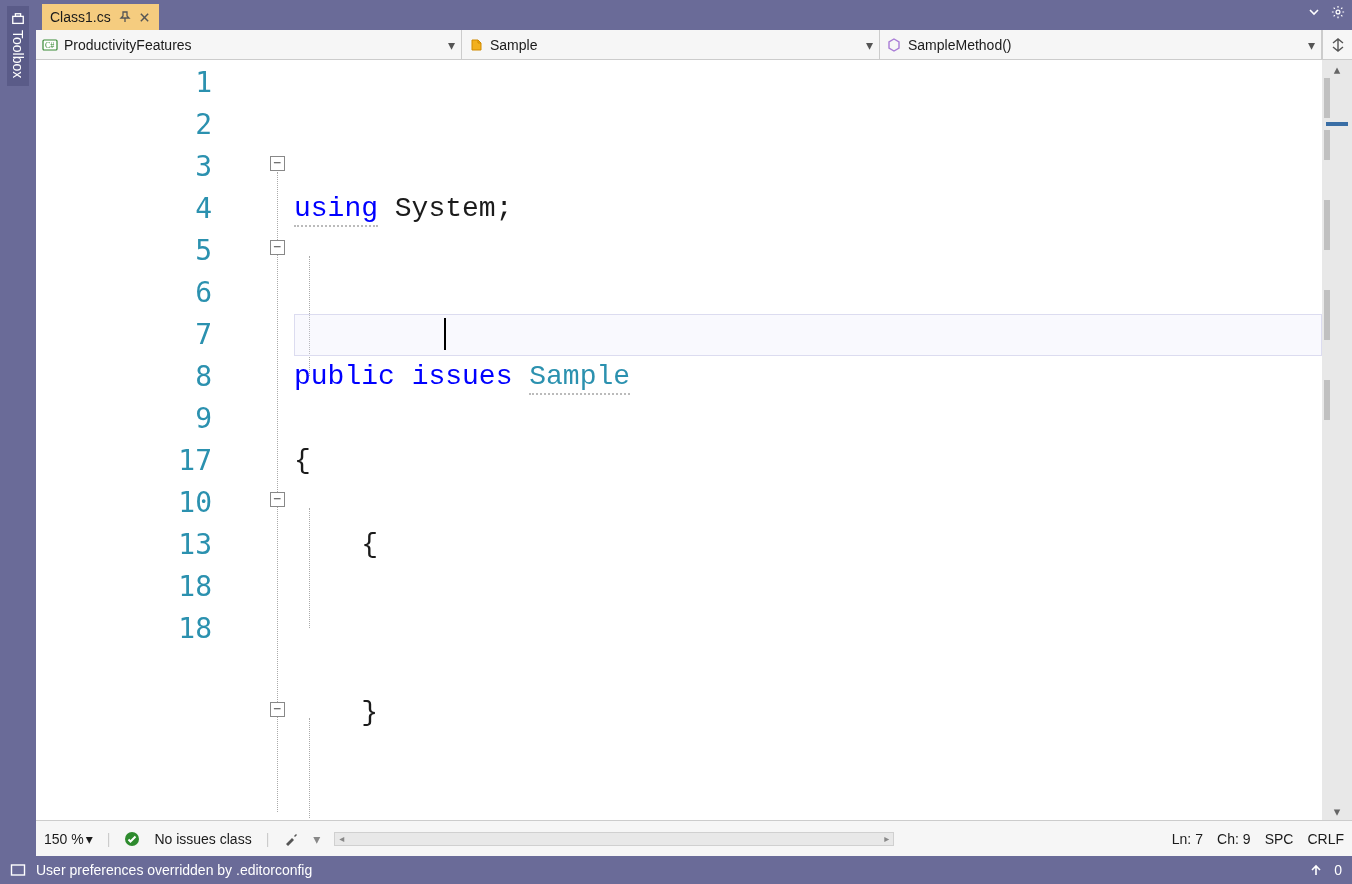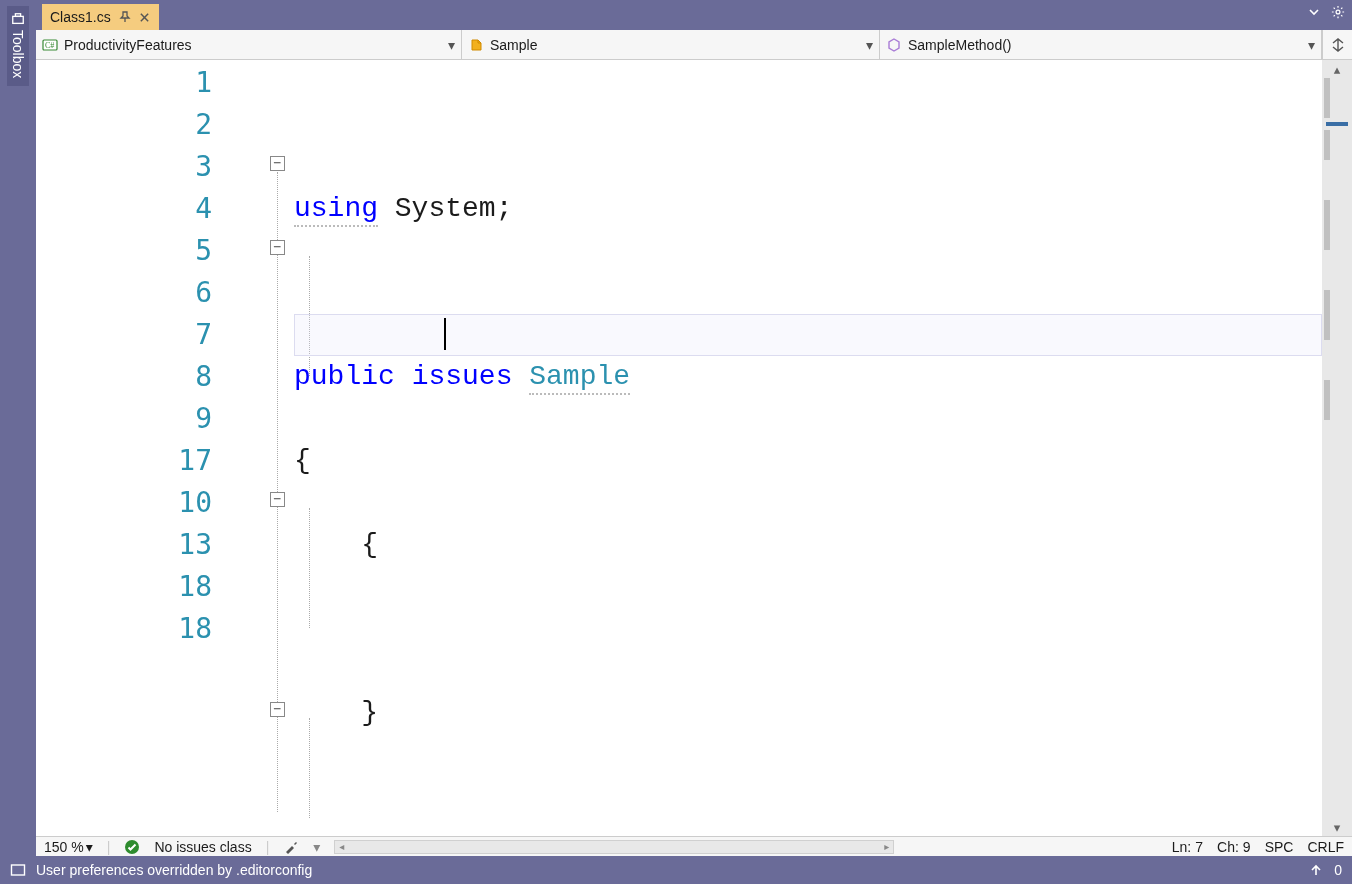--- a/index.html
+++ b/index.html
@@ -197,21 +197,21 @@
   .scroll-v .arrow.up { top: 0; }
   .scroll-v .arrow.down { bottom: 0; }
   .scroll-v .marker {
     position: absolute; left: 4px; right: 4px; height: 4px;
     background: #3a6ea5;
   }
   .scroll-v .change {
     position:absolute; left:2px; width:6px; background:#c0c0c0;
   }
   .bottom-bar {
-    height: 20px;
+    height: 36px;
     background: #f6f6f6;
     border-top: 1px solid #ccc;
     display: flex;
     align-items: center;
     font-size: 14px;
     color: #1b1b1b;
     padding: 0 8px;
     gap: 14px;
   }
   .bottom-bar .spacer { flex: 1; }

